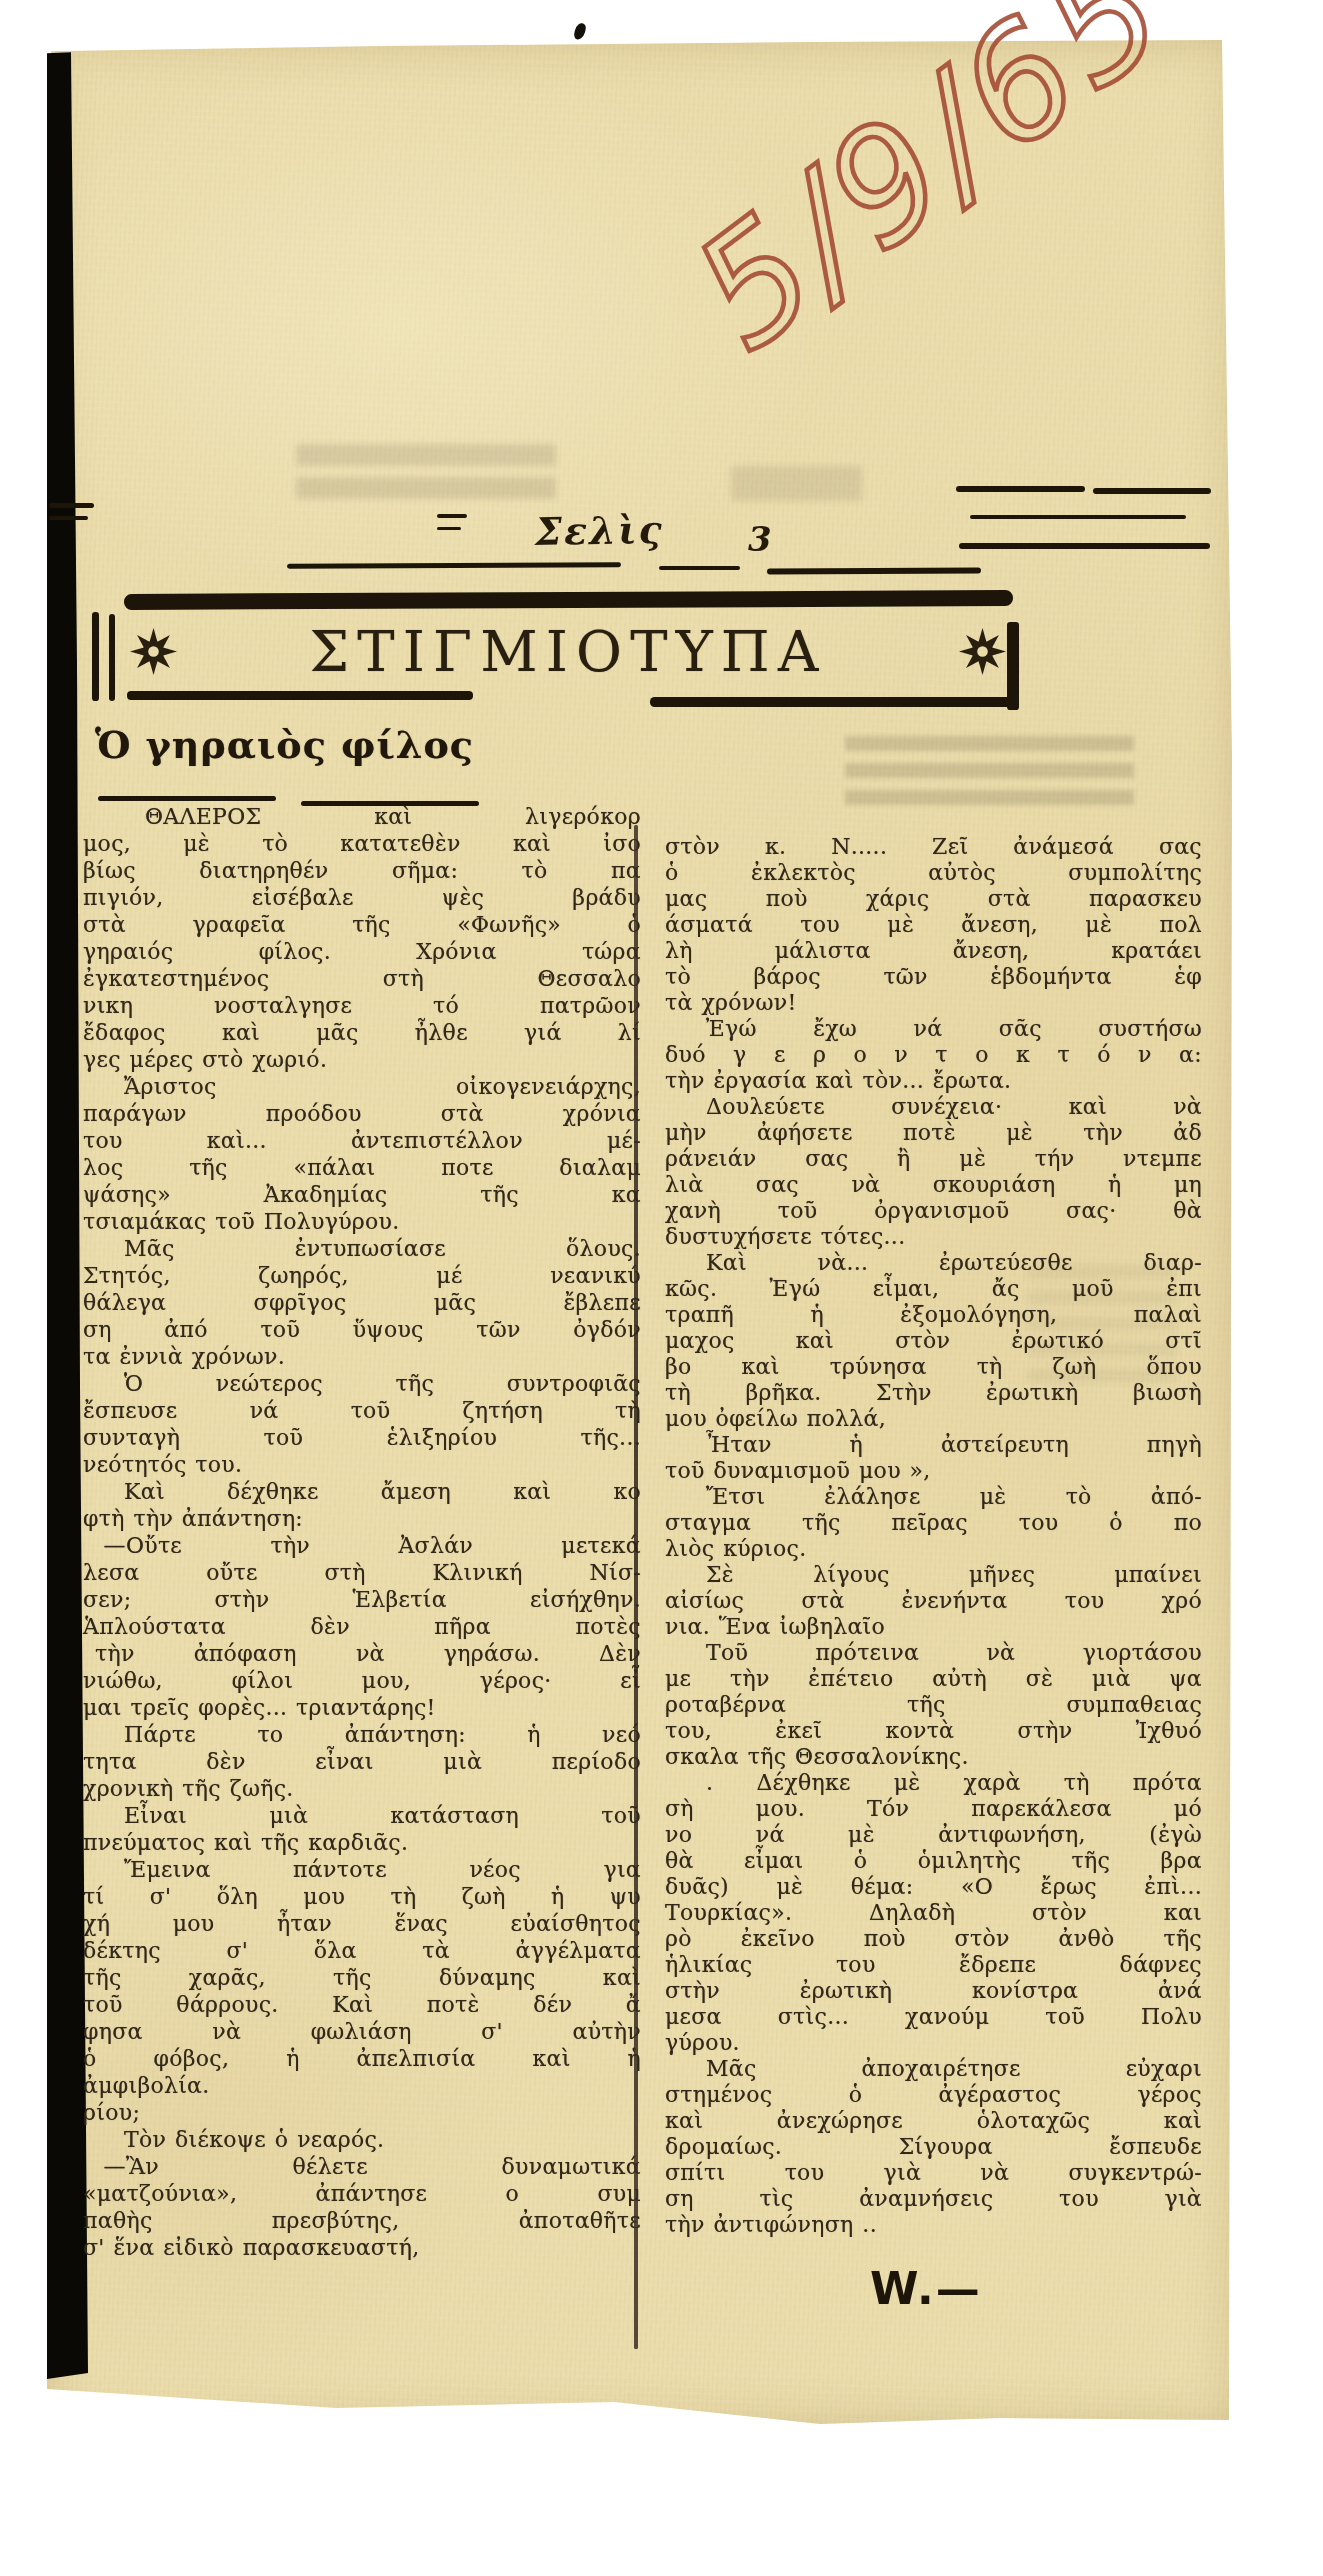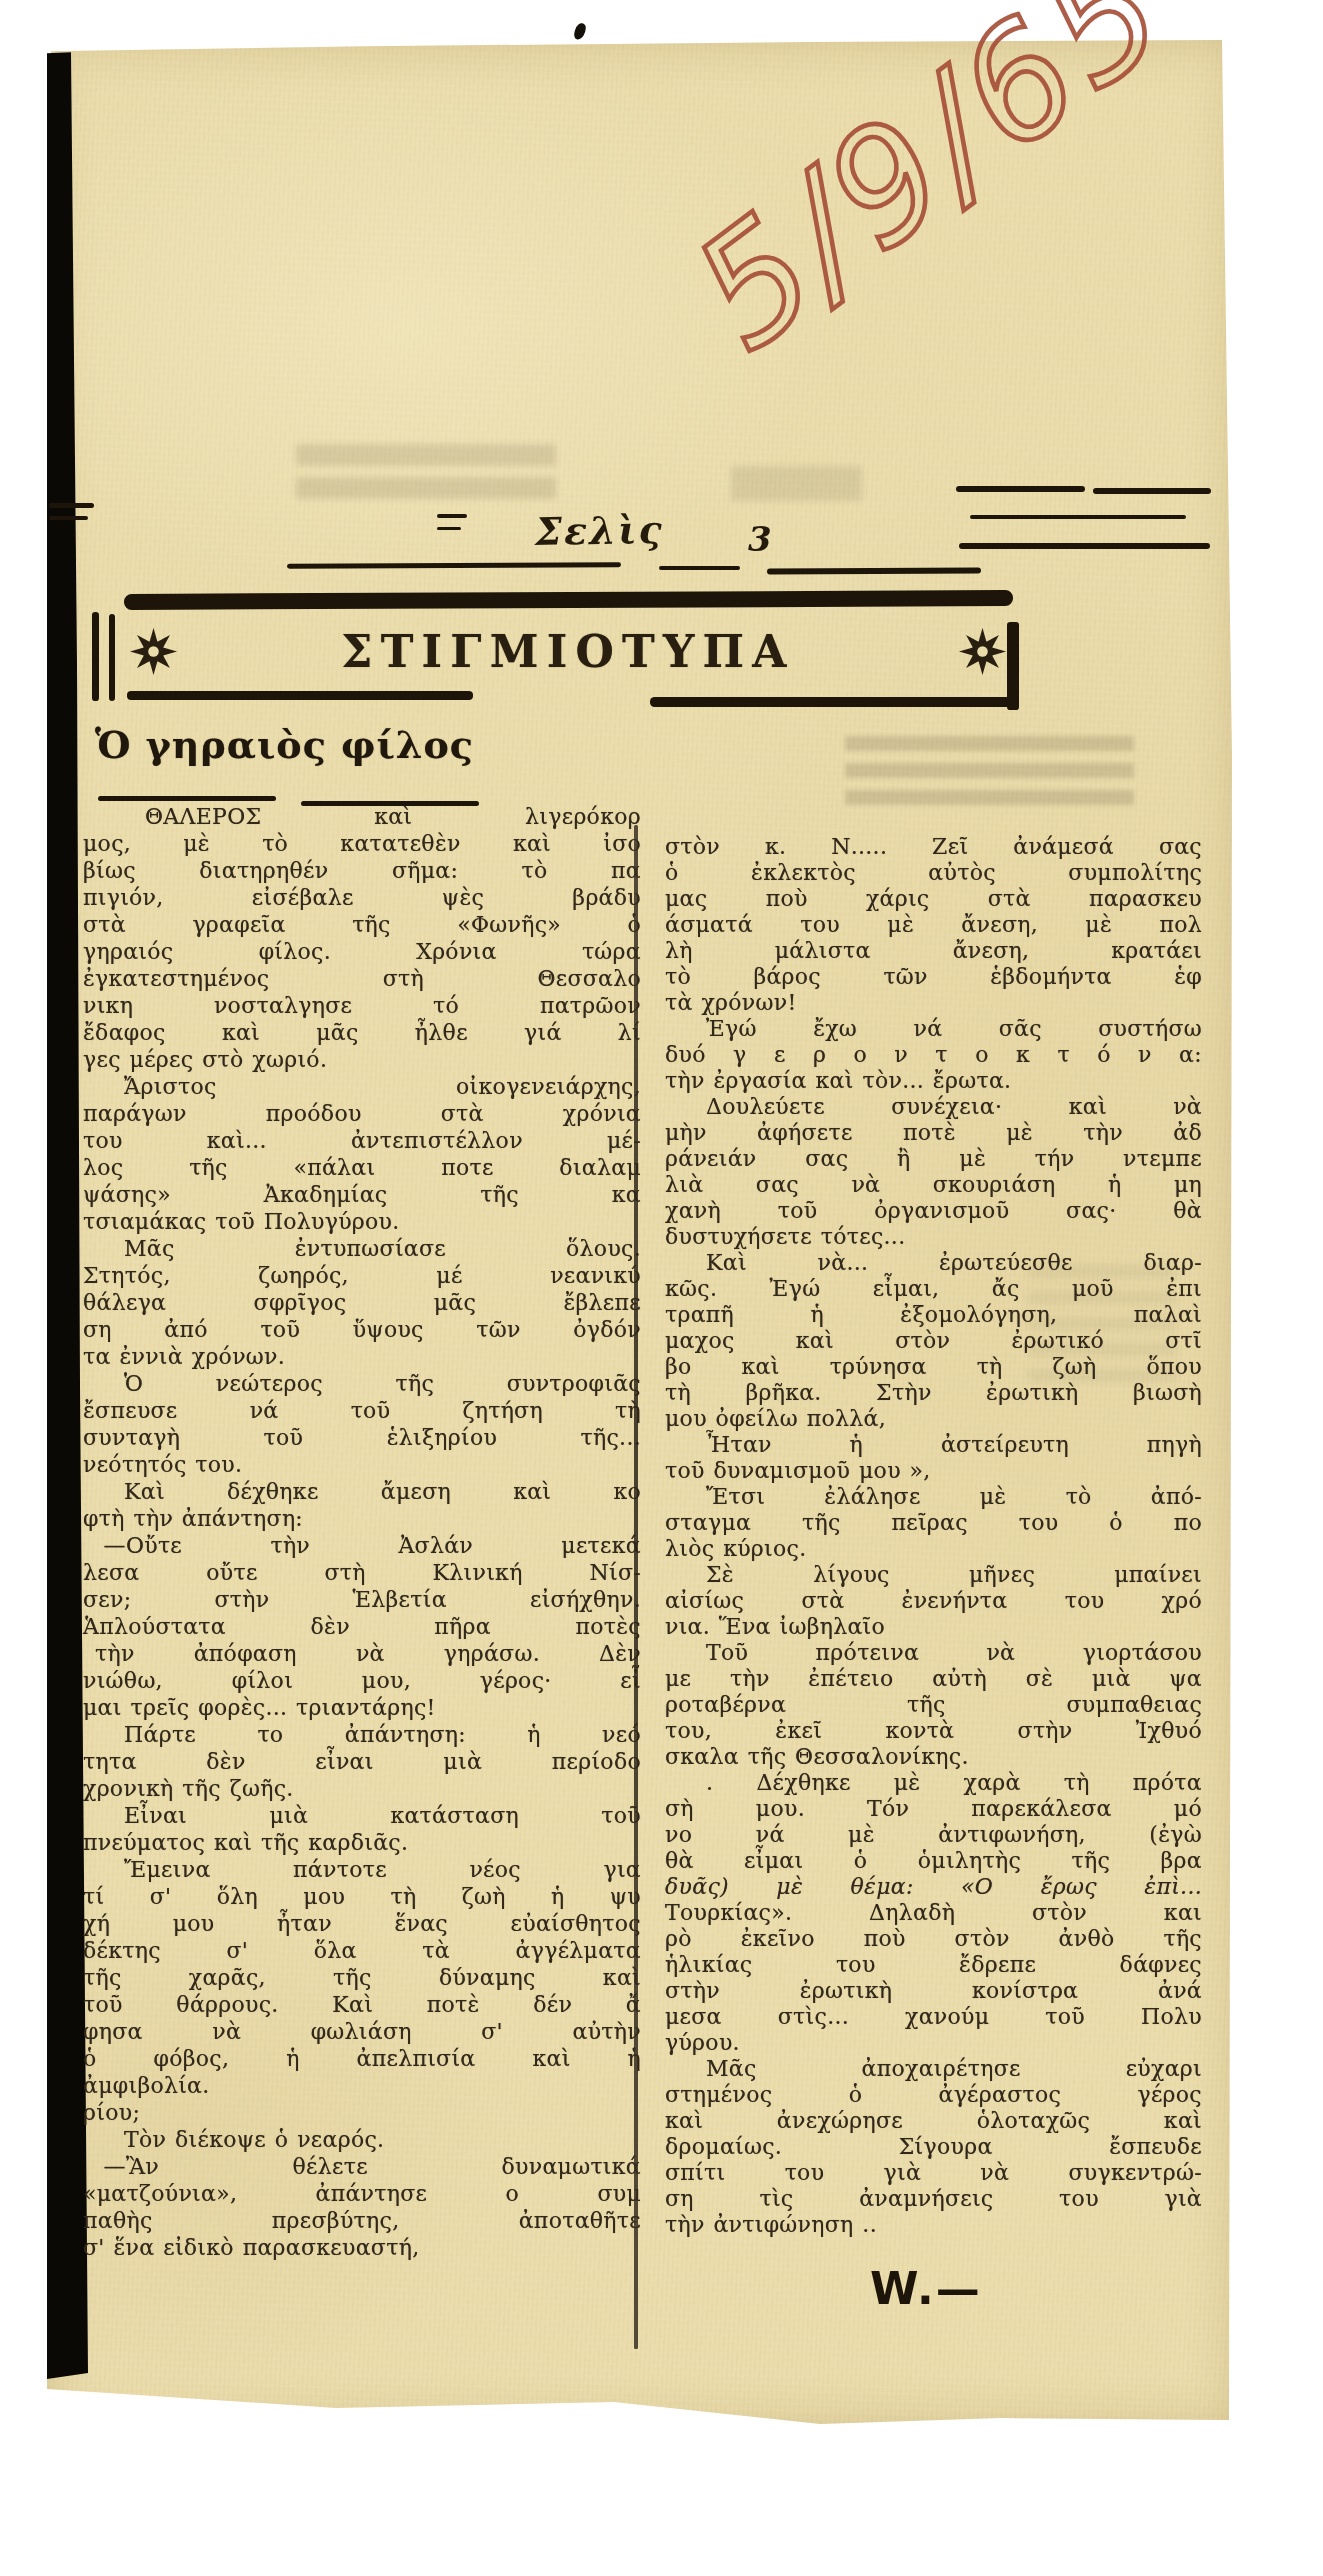--- a/index.html
+++ b/index.html
@@ -28,21 +28,21 @@
   .hand-date svg{overflow:visible;}
   
   .rule{position:absolute;background:#1d150a;border-radius:3.1px;}
   .selis{position:absolute;left:535px;top:508px;font-style:italic;font-weight:bold;
     font-size:38px;color:#241b0d;letter-spacing:2.1px;transform:rotate(-1deg);}
   .pagenum{position:absolute;left:748px;top:519px;font-weight:bold;font-size:34px;
     color:#241b0d;font-style:italic;}
   
   .title-row{position:absolute;left:130px;top:616px;width:876px;height:70px;
     display:flex;align-items:center;justify-content:space-between;}
-  .title-text{font-family:"DejaVu Serif",serif;font-weight:bold;font-size:44px;
+  .title-text{font-family:"DejaVu Serif",serif;font-weight:normal;font-size:56px;
     letter-spacing:8.2px;color:#281f10;text-shadow:0 0 1px rgba(40,31,16,.55);white-space:nowrap;}
   .star{width:47px;height:47px;flex:0 0 auto;}
   
   .headline{position:absolute;left:95px;top:722px;font-weight:bold;font-size:38px;
     color:#20180c;letter-spacing:1px;text-shadow:0 0 1px rgba(32,24,12,.5);white-space:nowrap;}
   
   .column{position:absolute;color:#31281a;text-shadow:0 0 0.7px rgba(46,37,21,.55);
     font-size:22px;word-spacing:1.5px;letter-spacing:0.3px;}
   .col1{left:83px;top:803px;width:558px;line-height:27px;}
   .col2{left:665px;top:834px;width:537px;line-height:26px;}
@@ -232,21 +232,21 @@
       <div class="line end" style="padding-left: 0px;">νια. Ἕνα ἰωβηλαῖο</div>
       <div class="line" style="padding-left: 41px;">Τοῦ πρότεινα νὰ γιορτάσου</div>
       <div class="line" style="padding-left: 0px;">με τὴν ἐπέτειο αὐτὴ σὲ μιὰ ψα</div>
       <div class="line" style="padding-left: 0px;">ροταβέρνα τῆς συμπαθειας</div>
       <div class="line" style="padding-left: 0px;">του, ἐκεῖ κοντὰ στὴν Ἰχθυό</div>
       <div class="line end" style="padding-left: 0px;">σκαλα τῆς Θεσσαλονίκης.</div>
       <div class="line" style="padding-left: 41px;">. Δέχθηκε μὲ χαρὰ τὴ πρότα</div>
       <div class="line" style="padding-left: 0px;">σὴ μου. Τόν παρεκάλεσα μό</div>
       <div class="line" style="padding-left: 0px;">νο νά μὲ ἀντιφωνήση, (ἐγὼ</div>
       <div class="line" style="padding-left: 0px;">θὰ εἶμαι ὁ ὁμιλητὴς τῆς βρα</div>
-      <div class="line" style="padding-left: 0px; font-style: italic;">δυᾶς) μὲ θέμα: «Ο ἔρως ἐπὶ...</div>
+      <div class="line" style="padding-left: 0px;">δυᾶς) μὲ θέμα: «Ο ἔρως ἐπὶ...</div>
       <div class="line" style="padding-left: 0px;">Τουρκίας». Δηλαδὴ στὸν και</div>
       <div class="line" style="padding-left: 0px;">ρὸ ἐκεῖνο ποὺ στὸν ἀνθὸ τῆς</div>
       <div class="line" style="padding-left: 0px;">ἡλικίας του ἔδρεπε δάφνες</div>
       <div class="line" style="padding-left: 0px;">στὴν ἐρωτικὴ κονίστρα ἀνά</div>
       <div class="line" style="padding-left: 0px;">μεσα στὶς... χανούμ τοῦ Πολυ</div>
       <div class="line end" style="padding-left: 0px;">γύρου.</div>
       <div class="line" style="padding-left: 41px;">Μᾶς ἀποχαιρέτησε εὐχαρι</div>
       <div class="line" style="padding-left: 0px;">στημένος ὁ ἀγέραστος γέρος</div>
       <div class="line" style="padding-left: 0px;">καὶ ἀνεχώρησε ὁλοταχῶς καὶ</div>
       <div class="line" style="padding-left: 0px;">δρομαίως. Σίγουρα ἔσπευδε</div>

